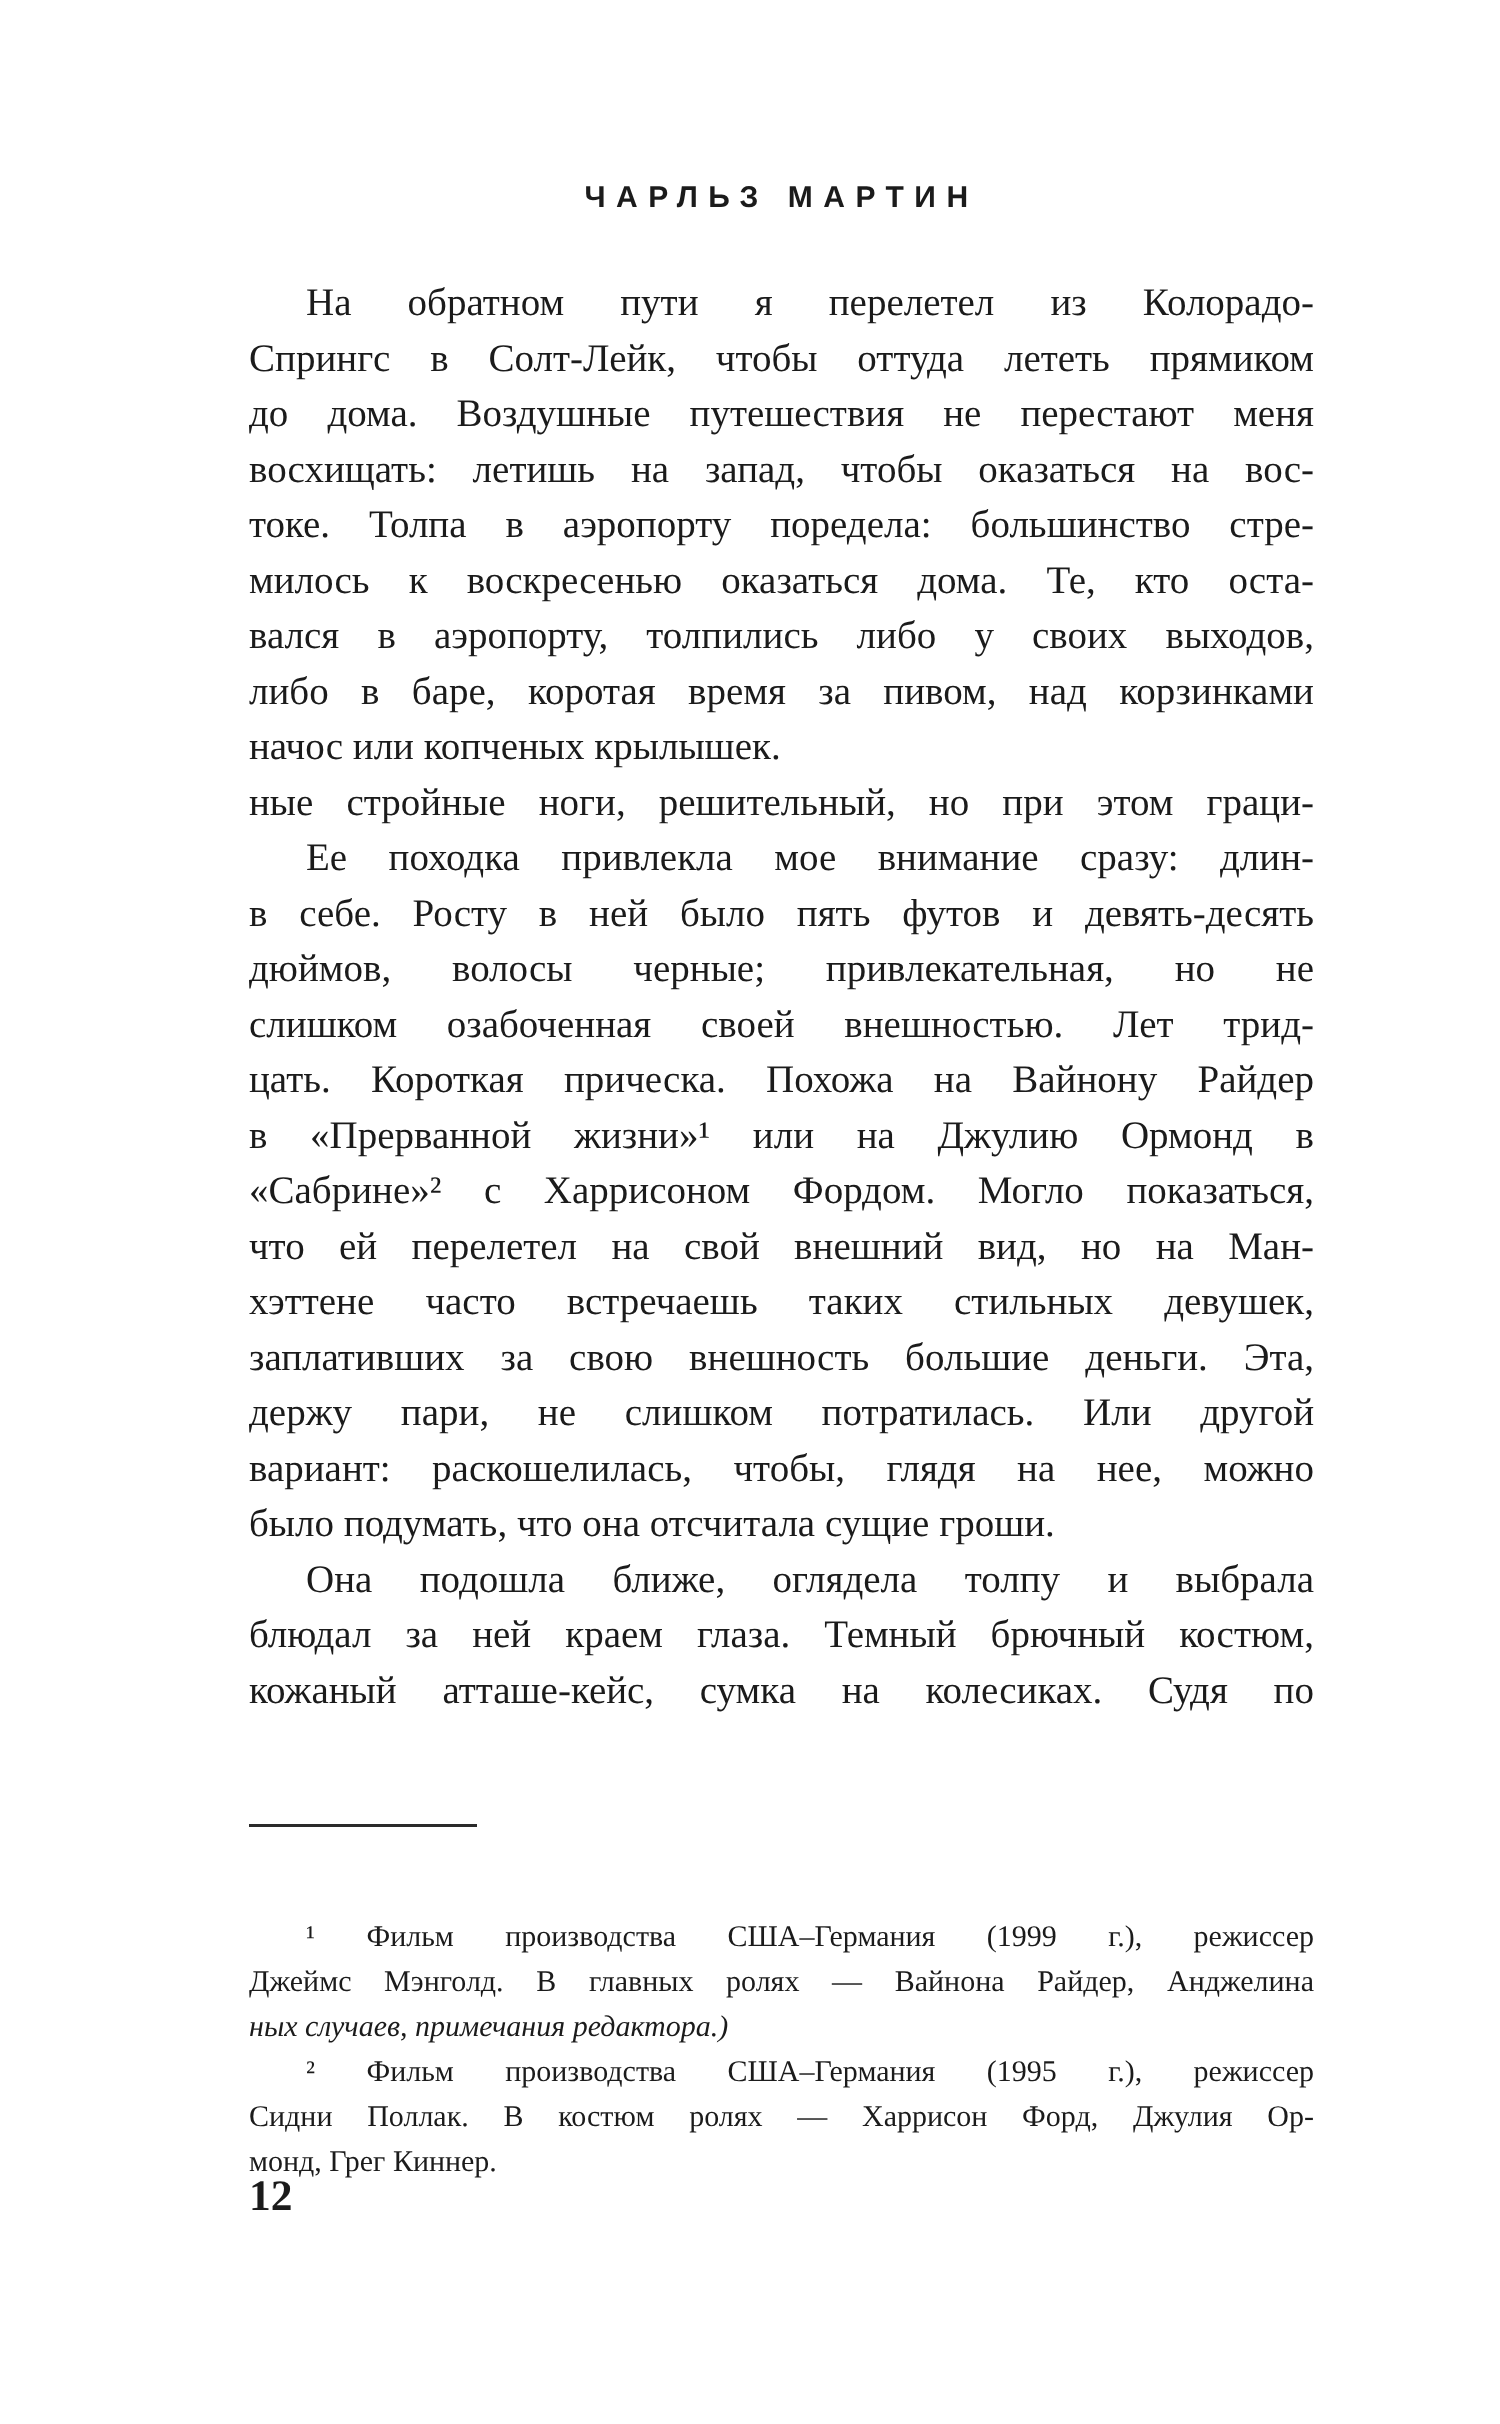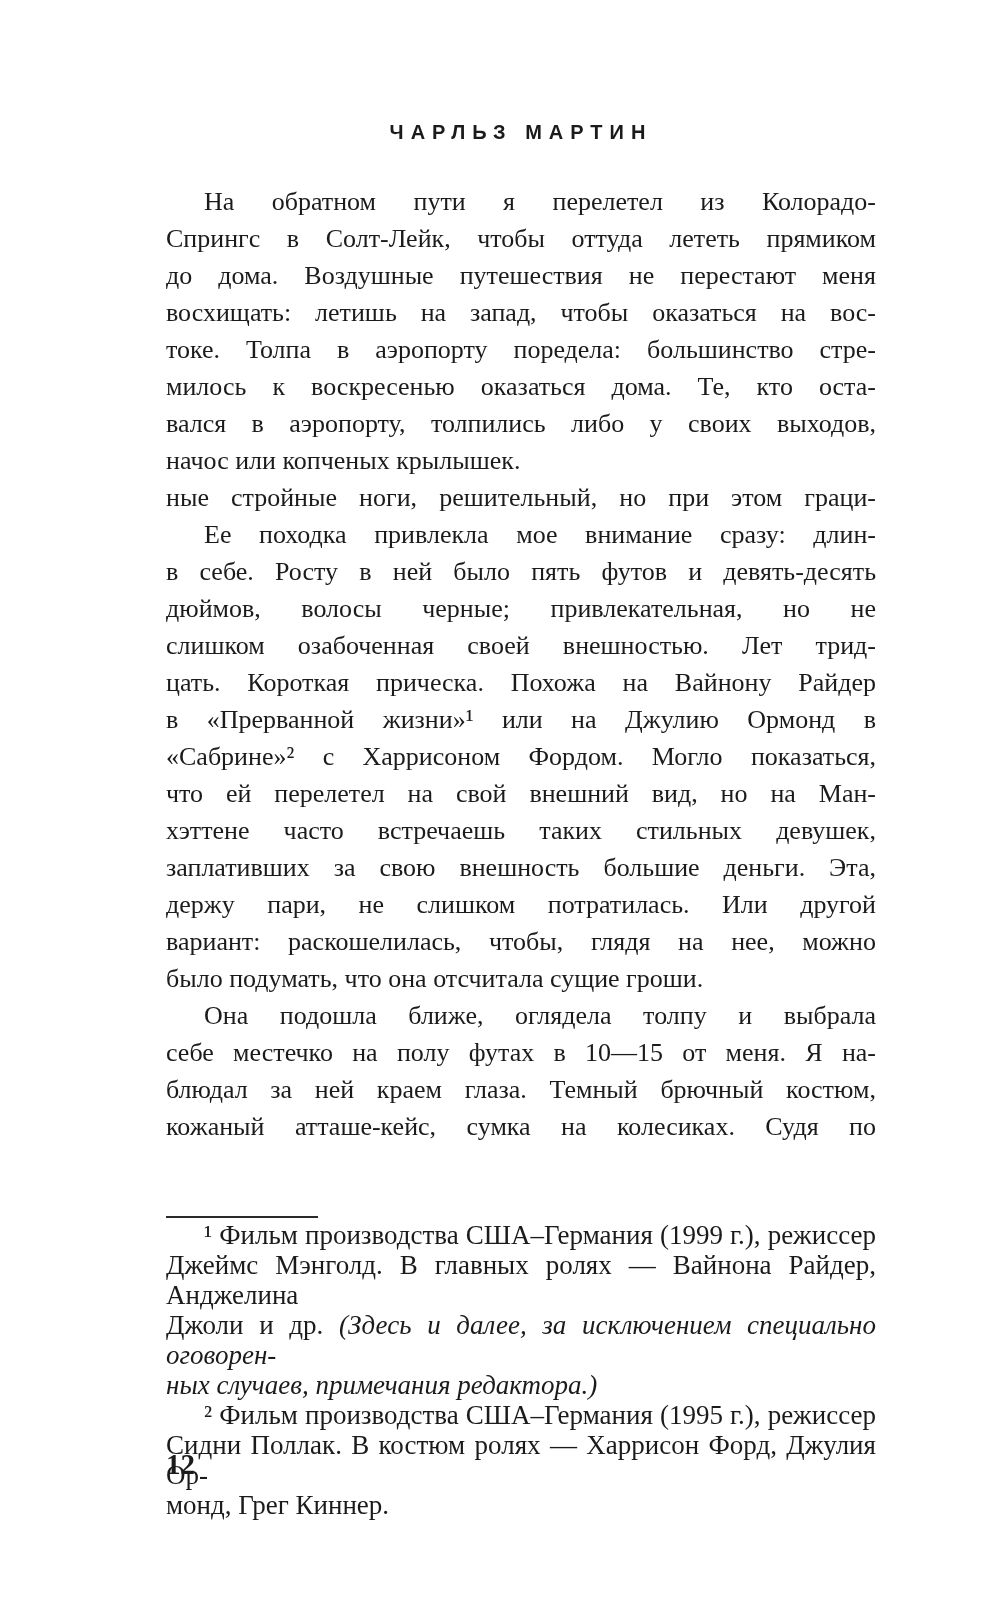--- a/index.html
+++ b/index.html
@@ -50,25 +50,25 @@
   .italic { font-style: italic; }
   .footnote-rule {
     position: absolute;
     top: 1216px;
     left: 166px;
     width: 152px;
     border-top: 2px solid #2a2a2a;
   }
   .footnotes {
     position: absolute;
-    top: 1220px;
+    top: 1276px;
     left: 166px;
     width: 710px;
     font-family: "Liberation Serif", "DejaVu Serif", serif;
-    font-size: 27px;
+    font-size: 20px;
     line-height: 30px;
   }
   .page-number {
     position: absolute;
     top: 1448px;
     left: 166px;
     font-family: "Liberation Serif", "DejaVu Serif", serif;
     font-size: 29px;
     font-weight: 700;
   }
@@ -82,53 +82,52 @@
 
   <div class="text-block" id="body-container">
       <div class="para">
         <div class="line first"><span>На обратном пути я перелетел из Колорадо-</span></div>
         <div class="line"><span>Спрингс в Солт-Лейк, чтобы оттуда лететь прямиком</span></div>
         <div class="line"><span>до дома. Воздушные путешествия не перестают меня</span></div>
         <div class="line"><span>восхищать: летишь на запад, чтобы оказаться на вос-</span></div>
         <div class="line"><span>токе. Толпа в аэропорту поредела: большинство стре-</span></div>
         <div class="line"><span>милось к воскресенью оказаться дома. Те, кто оста-</span></div>
         <div class="line"><span>вался в аэропорту, толпились либо у своих выходов,</span></div>
+        <div class="line"><span>либо в баре, коротая время за пивом, над корзинками</span></div>
         <div class="line lastline"><span>начос или копченых крылышек.</span></div>
       </div>
       <div class="para">
         <div class="line"><span>ные стройные ноги, решительный, но при этом граци-</span></div>
         <div class="line first"><span>Ее походка привлекла мое внимание сразу: длин-</span></div>
         <div class="line"><span>в себе. Росту в ней было пять футов и девять-десять</span></div>
         <div class="line"><span>дюймов, волосы черные; привлекательная, но не</span></div>
         <div class="line"><span>слишком озабоченная своей внешностью. Лет трид-</span></div>
         <div class="line"><span>цать. Короткая прическа. Похожа на Вайнону Райдер</span></div>
         <div class="line"><span>в «Прерванной жизни»¹ или на Джулию Ормонд в</span></div>
         <div class="line"><span>«Сабрине»² с Харрисоном Фордом. Могло показаться,</span></div>
         <div class="line"><span>что ей перелетел на свой внешний вид, но на Ман-</span></div>
         <div class="line"><span>хэттене часто встречаешь таких стильных девушек,</span></div>
         <div class="line"><span>заплативших за свою внешность большие деньги. Эта,</span></div>
         <div class="line"><span>держу пари, не слишком потратилась. Или другой</span></div>
         <div class="line"><span>вариант: раскошелилась, чтобы, глядя на нее, можно</span></div>
         <div class="line lastline"><span>было подумать, что она отсчитала сущие гроши.</span></div>
       </div>
       <div class="para">
         <div class="line first"><span>Она подошла ближе, оглядела толпу и выбрала</span></div>
-        <div class="line"><span>себе местечко на полу футах в 10—15 от меня. Я на-</span></div>
         <div class="line"><span>блюдал за ней краем глаза. Темный брючный костюм,</span></div>
         <div class="line"><span>кожаный атташе-кейс, сумка на колесиках. Судя по</span></div>
       </div>
     </div>
 
   <div class="footnote-rule"></div>
 
   <div class="footnotes" id="footnotes-container">
       <div class="para">
         <div class="line first"><span>¹ Фильм производства США–Германия (1999 г.), режиссер</span></div>
         <div class="line"><span>Джеймс Мэнголд. В главных ролях — Вайнона Райдер, Анджелина</span></div>
-        <div class="line"><span>Джоли и др. </span><span class="italic">(Здесь и далее, за исключением специально оговорен-</span></div>
         <div class="line lastline"><span class="italic">ных случаев, примечания редактора.)</span></div>
       </div>
       <div class="para">
         <div class="line first"><span>² Фильм производства США–Германия (1995 г.), режиссер</span></div>
         <div class="line"><span>Сидни Поллак. В костюм ролях — Харрисон Форд, Джулия Ор-</span></div>
         <div class="line lastline"><span>монд, Грег Киннер.</span></div>
       </div>
     </div>
 
   <div class="page-number">12</div>

